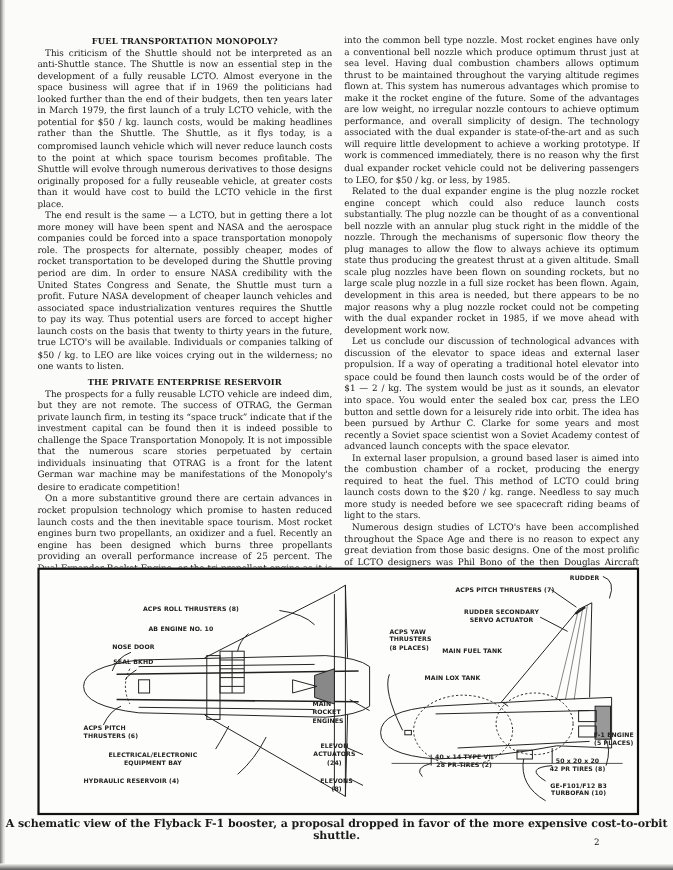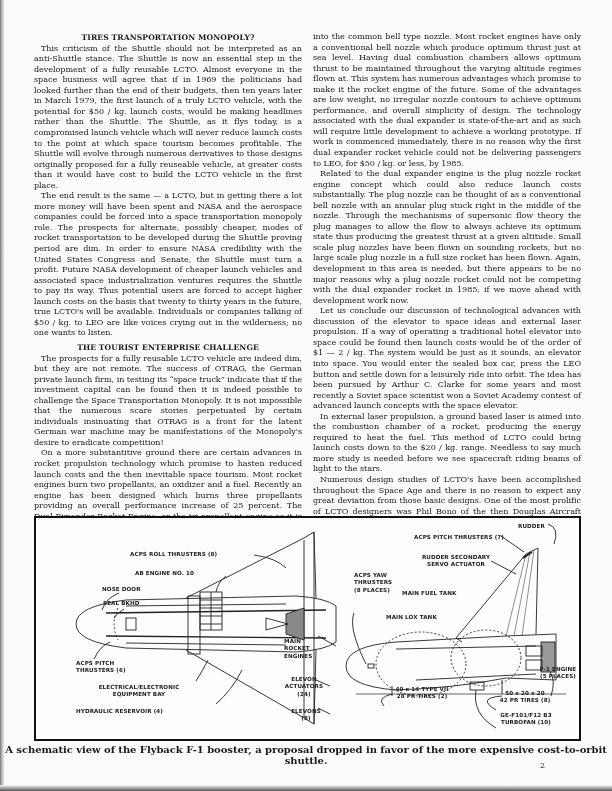--- a/index.html
+++ b/index.html
@@ -53,24 +53,24 @@
   }
   .footer .pub { font-style: italic; }
   .pagenum { position: absolute; left: 540px; top: 761px; font-size: 8px; }
 </style>
 </head>
 <body>
 
 <div class="left-shadow"></div>
 
 <div class="col left">
-  <h3>TIRES TRANSPORTATION MONOPOLY?</h3>
+  <h3>FUEL TRANSPORTATION MONOPOLY?</h3>
   <p>This criticism of the Shuttle should not be interpreted as an anti-Shuttle stance. The Shuttle is now an essential step in the development of a fully reusable LCTO. Almost everyone in the space business will agree that if in 1969 the politicians had looked further than the end of their budgets, then ten years later in March 1979, the first launch of a truly LCTO vehicle, with the potential for $50 / kg. launch costs, would be making headlines rather than the Shuttle. The Shuttle, as it flys today, is a compromised launch vehicle which will never reduce launch costs to the point at which space tourism becomes profitable. The Shuttle will evolve through numerous derivatives to those designs originally proposed for a fully reuseable vehicle, at greater costs than it would have cost to build the LCTO vehicle in the first place.</p>
   <p>The end result is the same — a LCTO, but in getting there a lot more money will have been spent and NASA and the aerospace companies could be forced into a space transportation monopoly role. The prospects for alternate, possibly cheaper, modes of rocket transportation to be developed during the Shuttle proving period are dim. In order to ensure NASA credibility with the United States Congress and Senate, the Shuttle must turn a profit. Future NASA development of cheaper launch vehicles and associated space industrialization ventures requires the Shuttle to pay its way. Thus potential users are forced to accept higher launch costs on the basis that twenty to thirty years in the future, true LCTO's will be available. Individuals or companies talking of $50 / kg. to LEO are like voices crying out in the wilderness; no one wants to listen.</p>
-  <h3 class="gap">THE TOURIST ENTERPRISE CHALLENGE</h3>
+  <h3 class="gap">THE PRIVATE ENTERPRISE RESERVOIR</h3>
   <p>The prospects for a fully reusable LCTO vehicle are indeed dim, but they are not remote. The success of OTRAG, the German private launch firm, in testing its “space truck” indicate that if the investment capital can be found then it is indeed possible to challenge the Space Transportation Monopoly. It is not impossible that the numerous scare stories perpetuated by certain individuals insinuating that OTRAG is a front for the latent German war machine may be manifestations of the Monopoly's desire to eradicate competition!</p>
   <p>On a more substantitive ground there are certain advances in rocket propulsion technology which promise to hasten reduced launch costs and the then inevitable space tourism. Most rocket engines burn two propellants, an oxidizer and a fuel. Recently an engine has been designed which burns three propellants providing an overall performance increase of 25 percent. The Dual-Expander Rocket Engine, or the tri-propellant engine as it is called, is the brainchild of Rudi Beichel of the Aerojet Liquid Rocket Company. The dual-expander engine features three propellants and a combination of central and annual combustion chambers discharging</p>
 </div>
 
 <div class="col right">
   <p class="noindent">into the common bell type nozzle. Most rocket engines have only a conventional bell nozzle which produce optimum thrust just at sea level. Having dual combustion chambers allows optimum thrust to be maintained throughout the varying altitude regimes flown at. This system has numerous advantages which promise to make it the rocket engine of the future. Some of the advantages are low weight, no irregular nozzle contours to achieve optimum performance, and overall simplicity of design. The technology associated with the dual expander is state-of-the-art and as such will require little development to achieve a working prototype. If work is commenced immediately, there is no reason why the first dual expander rocket vehicle could not be delivering passengers to LEO, for $50 / kg. or less, by 1985.</p>
   <p>Related to the dual expander engine is the plug nozzle rocket engine concept which could also reduce launch costs substantially. The plug nozzle can be thought of as a conventional bell nozzle with an annular plug stuck right in the middle of the nozzle. Through the mechanisms of supersonic flow theory the plug manages to allow the flow to always achieve its optimum state thus producing the greatest thrust at a given altitude. Small scale plug nozzles have been flown on sounding rockets, but no large scale plug nozzle in a full size rocket has been flown. Again, development in this area is needed, but there appears to be no major reasons why a plug nozzle rocket could not be competing with the dual expander rocket in 1985, if we move ahead with development work now.</p>
   <p>Let us conclude our discussion of technological advances with discussion of the elevator to space ideas and external laser propulsion. If a way of operating a traditional hotel elevator into space could be found then launch costs would be of the order of $1 — 2 / kg. The system would be just as it sounds, an elevator into space. You would enter the sealed box car, press the LEO button and settle down for a leisurely ride into orbit. The idea has been pursued by Arthur C. Clarke for some years and most recently a Soviet space scientist won a Soviet Academy contest of advanced launch concepts with the space elevator.</p>
   <p>In external laser propulsion, a ground based laser is aimed into the combustion chamber of a rocket, producing the energy required to heat the fuel. This method of LCTO could bring launch costs down to the $20 / kg. range. Needless to say much more study is needed before we see spacecraft riding beams of light to the stars.</p>
   <p>Numerous design studies of LCTO's have been accomplished throughout the Space Age and there is no reason to expect any great deviation from those basic designs. One of the most prolific of LCTO designers was Phil Bono of the then Douglas Aircraft Company (now McDonnell Douglas). The design studies of Bono and his team have laid the foundations of LCTO design. Those early</p>

